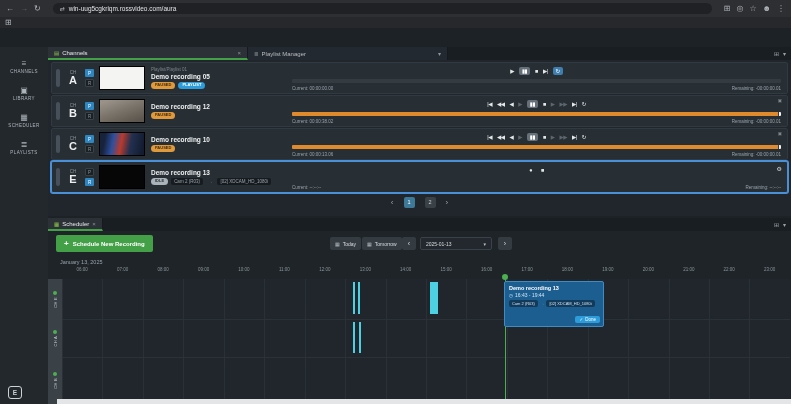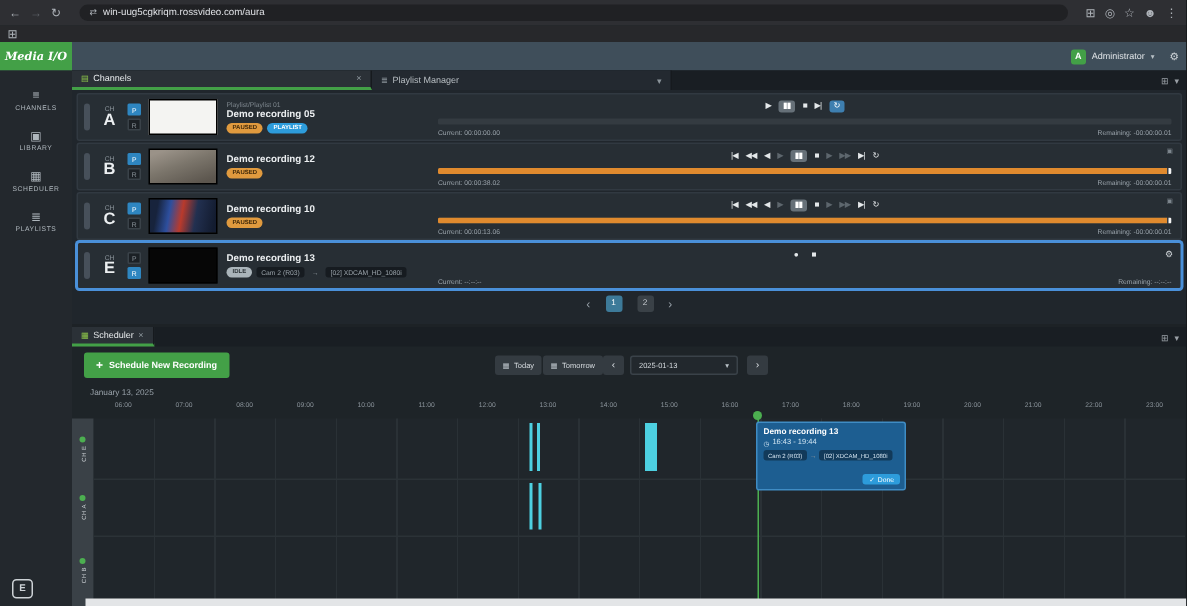--- a/index.html
+++ b/index.html
@@ -162,29 +162,20 @@
     <span class="bicon">◎</span>
     <span class="bicon">☆</span>
     <span class="bicon">☻</span>
     <span class="bicon">⋮</span>
   </div>
 
   <div class="bbar">
     <span class="bicon">⊞</span>
   </div>
 
-  <div class="appheader">
-    <div class="logo">Media I/O</div>
-    <div class="userarea">
-      <span class="useravatar">A</span>
-      <span class="username">Administrator</span>
-      <span class="caret">▾</span>
-      <span class="gearh">⚙</span>
-    </div>
-  </div>
 
   <div class="sidebar">
     <div class="navitem">
       <span class="navicon">≡</span>
       <span class="navlabel">CHANNELS</span>
     </div>
     <div class="navitem">
       <span class="navicon">▣</span>
       <span class="navlabel">LIBRARY</span>
     </div>

